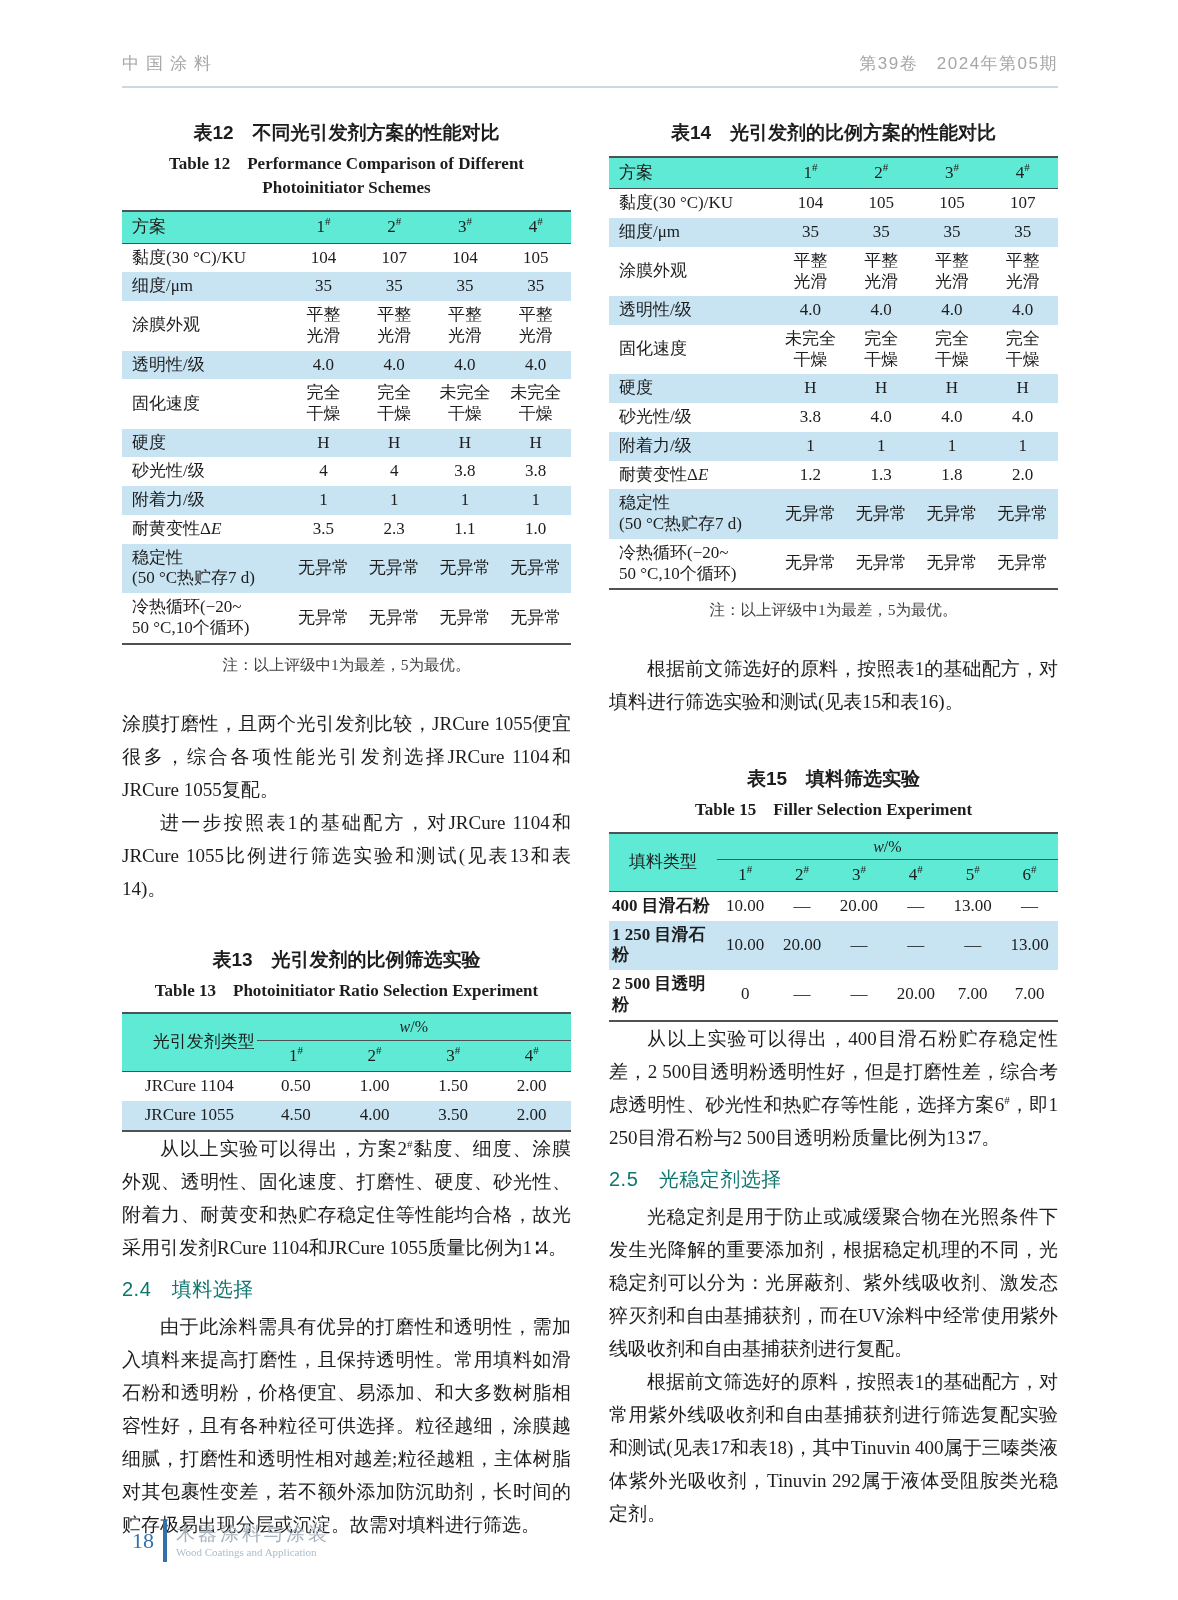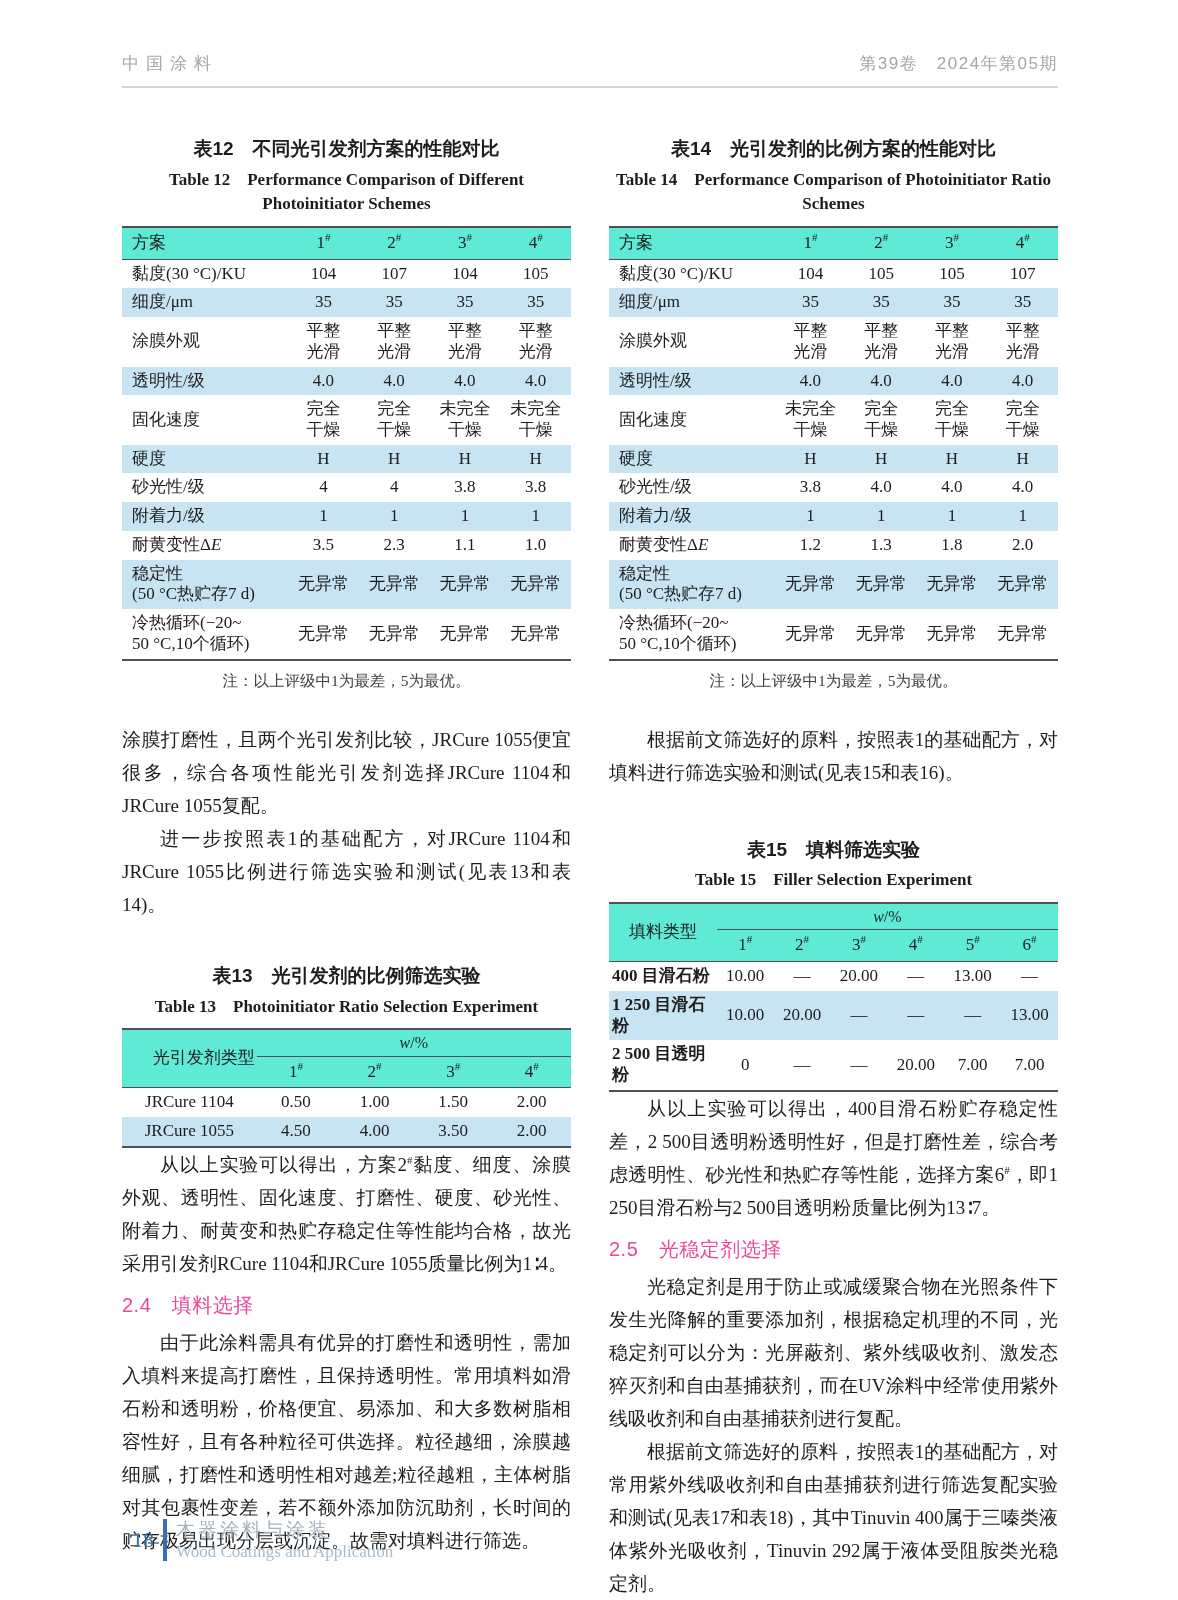--- a/index.html
+++ b/index.html
@@ -18,21 +18,21 @@
   }
   .journal-name { letter-spacing:7px; }
   .issue-info { letter-spacing:1.5px; }
   
   .content { position:absolute; top:120px; left:122px; width:936px; display:flex; gap:38px; }
   .col { width:449px; flex:none; }
   
   .caption { text-align:center; line-height:1.4; }
   .cap-cn { font-size:19px; font-weight:bold; font-family:"Liberation Sans","DejaVu Sans",sans-serif; margin-bottom:5px; }
   .cap-en { font-size:17px; font-weight:bold; line-height:1.45; }
-  .cap-t12, .cap-t14 { margin-top:16px; margin-bottom:9px; }
+  .cap-t12, .cap-t14 { margin-top:0; margin-bottom:9px; }
   .cap-t13 { margin-top:42px; margin-bottom:9px; }
   .cap-t15 { margin-top:48px; margin-bottom:9px; }
   
   table {
     width:100%; border-collapse:collapse;
     border-top:2.5px solid #4e5257; border-bottom:2px solid #4e5257;
     font-size:17px; line-height:1.22; table-layout:fixed;
   }
   thead { border-bottom:1.5px solid #4e5257; }
   th { background:#5eead4; font-weight:normal; padding:5px 2px; text-align:center; }
@@ -51,29 +51,29 @@
     font-size:15.5px; font-weight:normal;
   }
   
   .para { font-size:19px; line-height:1.74; text-align:justify; text-indent:2em; }
   .noindent { text-indent:0; }
   .mt-first { margin-top:31px; }
   .mt-after-tbl { }
   .sec-head {
     margin-top:12px; margin-bottom:7px;
     font-family:"Liberation Sans","DejaVu Sans",sans-serif;
-    font-weight:normal; font-size:20px; color:#ec4899; letter-spacing:0.5px;
+    font-weight:normal; font-size:20px; color:#0f766e; letter-spacing:0.5px;
   }
   
   .page-footer { position:absolute; left:132px; bottom:38px; display:flex; align-items:center; }
   .pageno { font-size:22px; color:#3470ab; margin-right:9px; }
   .footer-bar { width:4px; height:42px; background:#3470ab; margin-right:9px; }
   .footer-text { display:flex; flex-direction:column; justify-content:center; line-height:1.2; }
   .footer-cn { font-size:19px; color:#a7b2bd; letter-spacing:3px; font-family:"Liberation Sans","DejaVu Sans",sans-serif; }
-  .footer-en { font-size:17px; color:#a9bccb; }
+  .footer-en { font-size:11px; color:#a9bccb; }
 </style>
 </head>
 <body>
 
 <div class="page">
 
   <header class="page-header">
     <span class="journal-name">中国涂料</span>
     <span class="issue-info">第39卷　2024年第05期</span>
   </header>
@@ -221,21 +221,20 @@
       <p class="para mt-after-tbl">从以上实验可以得出，方案2<sup class="h">#</sup>黏度、细度、涂膜外观、透明性、固化速度、打磨性、硬度、砂光性、附着力、耐黄变和热贮存稳定住等性能均合格，故光采用引发剂RCure 1104和JRCure 1055质量比例为1∶4。</p>
       <h3 class="sec-head">2.4　填料选择</h3>
       <p class="para">由于此涂料需具有优异的打磨性和透明性，需加入填料来提高打磨性，且保持透明性。常用填料如滑石粉和透明粉，价格便宜、易添加、和大多数树脂相容性好，且有各种粒径可供选择。粒径越细，涂膜越细腻，打磨性和透明性相对越差;粒径越粗，主体树脂对其包裹性变差，若不额外添加防沉助剂，长时间的贮存极易出现分层或沉淀。故需对填料进行筛选。</p>
 
     </section>
 
     <section class="col">
 
       <div class="caption cap-t14">
         <div class="cap-cn">表14　光引发剂的比例方案的性能对比</div>
-        <div class="cap-en">Table 14　Performance Comparison of Photoinitiator Ratio Schemes</div>
       </div>
 
       <table class="perf">
         <thead>
           <tr>
             <th class="lbl">方案</th>
             <th>1<sup class="h">#</sup></th>
             <th>2<sup class="h">#</sup></th>
             <th>3<sup class="h">#</sup></th>
             <th>4<sup class="h">#</sup></th>

